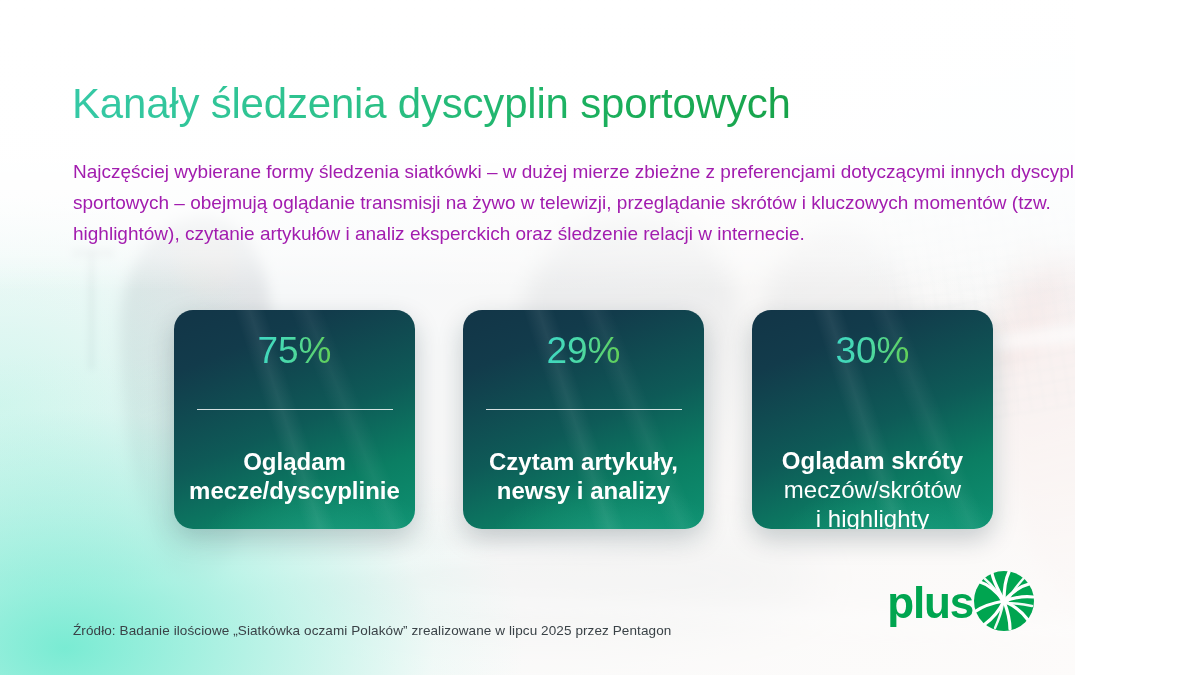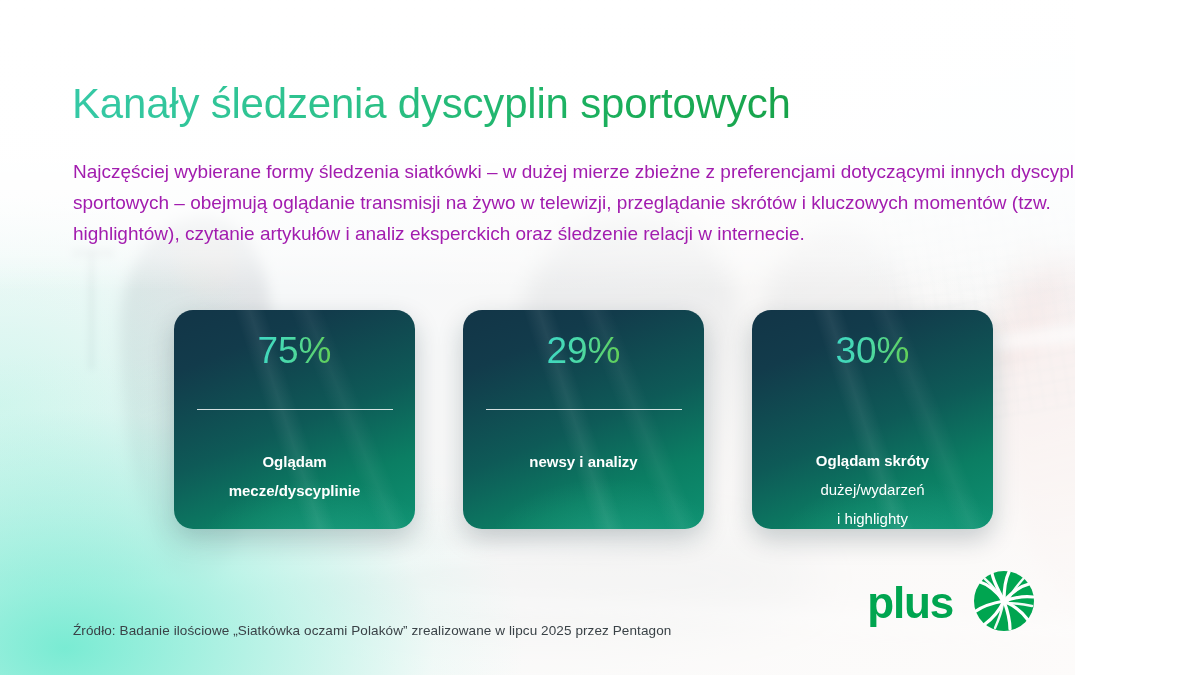--- a/index.html
+++ b/index.html
@@ -268,21 +268,21 @@
     height: 1px;
     background: rgba(255,255,255,.82);
     margin: 20px 0 17px;
   }
 
   .card-lines {
     position: relative;
     z-index: 2;
     text-align: center;
     color: #ffffff;
-    font-size: 15px;
+    font-size: 24px;
     line-height: 29px;
     padding: 0 10px;
   }
   .card-lines .ln {
     display: block;
     white-space: nowrap;
   }
   .card-lines .ln.bold { font-weight: 700; }
   .card-lines .ln.reg  { font-weight: 400; }
 
@@ -294,21 +294,21 @@
     color: #3a4247;
     letter-spacing: .1px;
   }
 
   .logo {
     position: absolute;
     right: 40px;
     top: 570px;
     display: flex;
     align-items: center;
-    gap: 20px;
+    gap: 0;
   }
   .logo-word {
     font-size: 44px;
     font-weight: 700;
     color: #00a550;
     letter-spacing: -1.2px;
     line-height: 1;
   }
   .logo-ball { display: block; }
 </style>
@@ -353,30 +353,31 @@
         <div class="card-lines">
           <span class="ln bold">Oglądam</span>
           <span class="ln bold">mecze/dyscyplinie</span>
         </div>
       </div>
 
       <div class="card">
         <div class="card-value">29%</div>
         <div class="card-divider"></div>
         <div class="card-lines">
+          <span class="ln bold">Czytam artykuły,</span>
           <span class="ln bold">newsy i analizy</span>
         </div>
       </div>
 
       <div class="card">
         <div class="card-value">30%</div>
         <div class="card-divider"></div>
         <div class="card-lines">
           <span class="ln bold">Oglądam skróty</span>
-          <span class="ln reg">dużej/wydarzeń</span>
+          <span class="ln reg">meczów/skrótów</span>
           <span class="ln reg">i highlighty</span>
         </div>
       </div>
 
     </div>
 
     <div class="source">Źródło: Badanie ilościowe „Siatkówka oczami Polaków” zrealizowane w lipcu 2025 przez Pentagon</div>
 
     <div class="logo">
       <span class="logo-word">plus</span>

